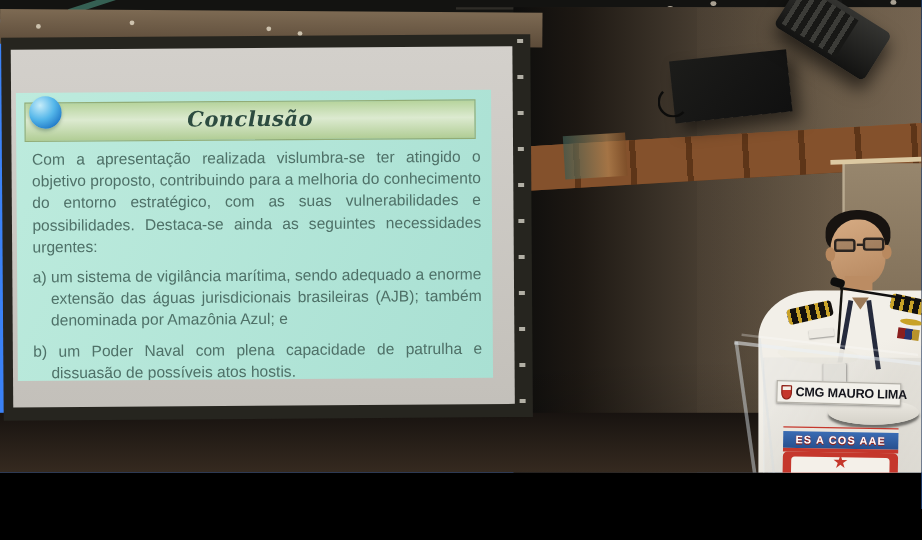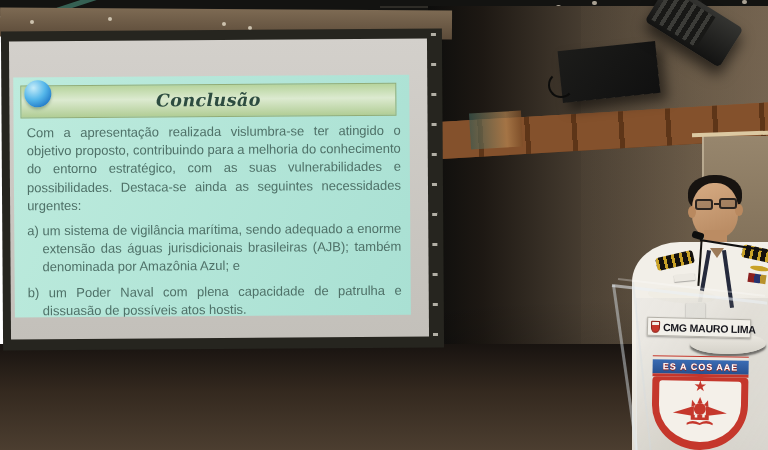--- a/index.html
+++ b/index.html
@@ -1,18 +1,18 @@
 <!DOCTYPE html>
 <html><head>
 <meta charset="utf-8">
 <style>
   html,body{margin:0;padding:0;background:#000;}
   *{box-sizing:border-box;}
-  .scene{position:relative;width:768px;height:450px;overflow:hidden;
-         background:#ffffff;font-family:"Liberation Sans",sans-serif;padding-left:29px;}
+  .scene{position:relative;width:768px;height:394px;overflow:hidden;
+         background:#3b82f6;font-family:"Liberation Sans",sans-serif;padding-left:29px;}
 
   
   .ceiling{position:absolute;left:0;top:0;width:768px;height:16px;background:#131311;}
   .rig-line{position:absolute;left:380px;top:6px;width:388px;height:2px;background:#2e2c27;}
   .rig-dot{position:absolute;width:5px;height:4px;background:#cfc6b4;border-radius:2px;opacity:.8;}
   .teal-streak{position:absolute;left:56px;top:-2px;width:62px;height:5px;background:#3c6f5f;
                transform:rotate(-18deg);opacity:.85;}
   .beam{position:absolute;left:0;top:9px;width:452px;height:29px;transform:rotate(.4deg);
         background:linear-gradient(#7d6a53,#5c4b39);}
   .beam-dot{position:absolute;width:4px;height:4px;border-radius:50%;background:#ddd3bf;opacity:.85;}

